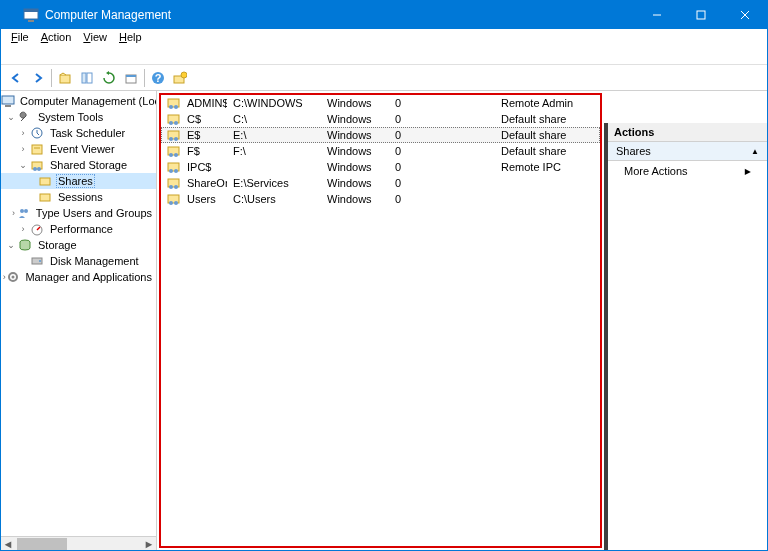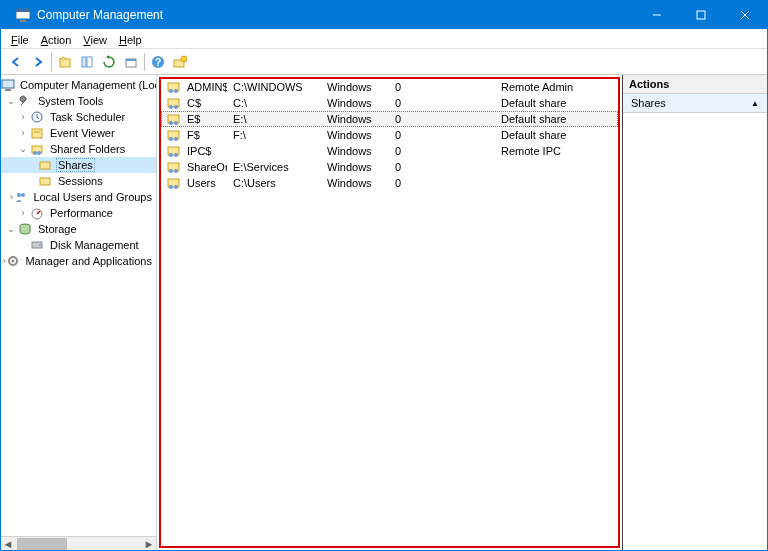--- a/index.html
+++ b/index.html
@@ -1,26 +1,26 @@
 <!DOCTYPE html>
 <html><head>
 <meta charset="utf-8">
 <style>
   * { box-sizing: border-box; margin: 0; padding: 0; font-family: "Segoe UI", Tahoma, sans-serif; font-size: 11px; }
   body { background: #fff; width: 768px; height: 551px; overflow: hidden; display: flex; flex-direction: column; border: 1px solid #0078d7; }
   
   
-  .titlebar { background: #0078d7; color: #fff; height: 28px; display: flex; align-items: center; padding-left: 14px; }
+  .titlebar { background: #0078d7; color: #fff; height: 28px; display: flex; align-items: center; padding-left: 22px; }
   .titlebar .icon { width: 16px; height: 16px; margin-right: 6px; }
   .titlebar .title { flex: 1; font-size: 12px; }
   .titlebar .win-controls { display: flex; height: 100%; }
   .titlebar .win-btn { width: 44px; display: flex; align-items: center; justify-content: center; color: #fff; }
   
   
-  .menubar { height: 20px; display: flex; align-items: flex-end; padding: 0 4px; background: #fff; border-bottom: 1px solid #e0e0e0;}
+  .menubar { height: 36px; display: flex; align-items: flex-start; padding: 0 4px; background: #fff; border-bottom: 1px solid #e0e0e0;}
   .menubar .menu-item { padding: 2px 6px; }
   .menubar .underline { text-decoration: underline; }
 
   
   .toolbar { height: 26px; display: flex; align-items: center; padding: 0 4px; gap: 0px; border-bottom: 1px solid #d0d0d0; background:#fff;}
   .tool-btn { width: 22px; height: 22px; display: flex; align-items: center; justify-content: center; border: 1px solid transparent; }
   .tool-sep { width: 1px; height: 18px; background: #c0c0c0; margin: 0 2px; }
 
   
   .body-area { flex: 1; display: flex; min-height: 0; }
@@ -43,21 +43,21 @@
   .list-pane { flex: 1; border: 2px solid #d90000; margin: 2px; display:flex; flex-direction:column; background:#fff;}
   .list-header { display: flex; height: 20px; border-bottom: 1px solid #e0e0e0; }
   .list-header .col { padding: 2px 6px; border-right: 1px solid #e8e8e8; font-weight: normal; color:#000;}
   .list-body { flex:1; overflow:auto;}
   .list-row { display: flex; height: 16px; align-items: center; }
   .list-row.sel { background:#f5f5f5; outline:1px dotted #777; outline-offset:-1px;}
   .list-row .cell { padding: 16px 6px; white-space: nowrap; overflow:hidden; display:flex; align-items:center;}
   .share-icon { width:16px;height:14px; margin-right:4px; display:inline-flex;}
 
   
-  .actions-pane { width: 145px; border-left: 1px solid #404040; display:flex;flex-direction:column; background:#fff;}
+  .actions-pane { width: 163px; border-left: 4px solid #404040; display:flex;flex-direction:column; background:#fff;margin-top:32px;}
   .actions-header { background: #f0f0f0; padding: 3px 6px; font-weight: bold; border-bottom:1px solid #d0d0d0;}
   .actions-sub { background: #eaf3fb; padding: 3px 8px; border-bottom:1px solid #d0d0d0; display:flex; align-items:center;}
   .actions-sub .arrow{ margin-left:auto; font-size:8px;}
   .actions-item { padding: 4px 16px; display:flex; align-items:center;}
   .actions-item .arrow{ margin-left:auto; font-size:8px;}
 
   
   .c0{width:66px;} .c1{width:94px;} .c2{width:68px;} .c3{width:106px;} .c4{flex:1;}
 
   svg { display:block; }
@@ -201,21 +201,21 @@
       <div class="tree-row">
         <span class="tree-spacer" style="width:16px"></span>
           <span class="tree-toggle">⌄</span>
         <span class="tree-icon">
             <svg width="14" height="14">
               <rect x="2" y="4" width="10" height="7" fill="#fce699" stroke="#c9a227"></rect>
               <circle cx="5" cy="11" r="2" fill="#6b9bd1"></circle>
               <circle cx="9" cy="11" r="2" fill="#6b9bd1"></circle>
             </svg>
           </span>
-        <span class="label">Shared Folders</span>
+        <span class="label">Shared Storage</span>
       </div>
       <div class="tree-row selected">
         <span class="tree-spacer" style="width:36px"></span>
         <span class="tree-icon">
             <svg width="14" height="14">
               <rect x="2" y="4" width="10" height="7" fill="#fce699" stroke="#c9a227"></rect>
             </svg>
           </span>
         <span class="label">Shares</span>
       </div>
@@ -231,21 +231,21 @@
       <div class="tree-row">
         <span class="tree-spacer" style="width:16px"></span>
           <span class="tree-toggle">›</span>
         <span class="tree-icon">
             <svg width="14" height="14">
               <circle cx="5" cy="5" r="2" fill="#6b9bd1"></circle>
               <circle cx="9" cy="5" r="2" fill="#6b9bd1"></circle>
               <path d="M2 12 Q5 8 8 12" fill="#6b9bd1"></path>
             </svg>
           </span>
-        <span class="label">Local Users and Groups</span>
+        <span class="label">Type Users and Groups</span>
       </div>
       <div class="tree-row">
         <span class="tree-spacer" style="width:16px"></span>
           <span class="tree-toggle">›</span>
         <span class="tree-icon">
             <svg width="14" height="14">
               <circle cx="7" cy="8" r="5" fill="#fff" stroke="#888"></circle>
               <path d="M7 8 L10 5" stroke="#d00" stroke-width="1.5"></path>
             </svg>
           </span>
@@ -409,15 +409,19 @@
         </div>
       </div>
   </div>
 
   <div class="actions-pane">
     <div class="actions-header">Actions</div>
     <div class="actions-sub">
       <span>Shares</span>
       <span class="arrow">▲</span>
     </div>
+    <div class="actions-item">
+      <span>More Actions</span>
+      <span class="arrow">▶</span>
+    </div>
   </div>
 
 </div>
 
 </body></html>

